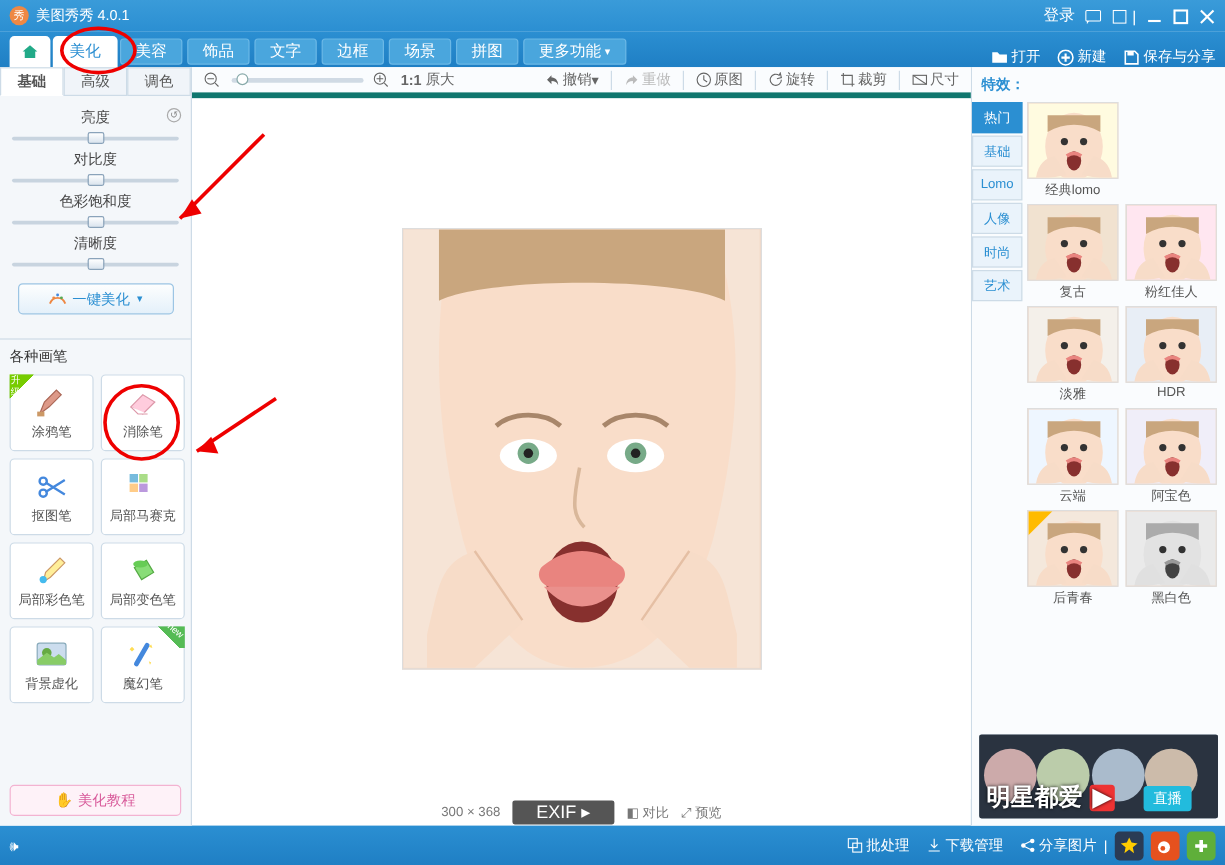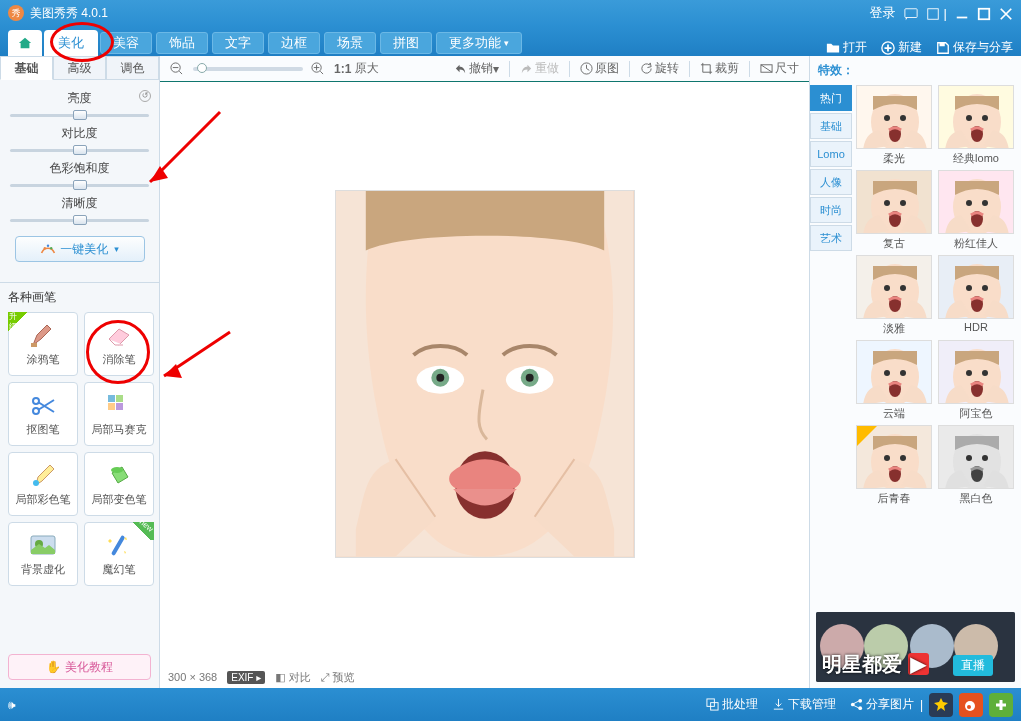--- a/index.html
+++ b/index.html
@@ -43,31 +43,31 @@
 .brushgrid{display:grid;grid-template-columns:70px 70px;gap:6px;padding:4px 8px}
 .brush{height:64px;border:1px solid #cddbe7;border-radius:4px;background:#fff;display:flex;flex-direction:column;align-items:center;justify-content:center;font-size:11px;color:#555;cursor:pointer;position:relative}
 .brush .ico{width:30px;height:28px;margin-bottom:2px;display:flex;align-items:center;justify-content:center}
 .badge-up{position:absolute;top:-1px;left:-1px;width:20px;height:20px;background:linear-gradient(135deg,#7c0 50%,transparent 50%);color:#fff;font-size:8px;padding:0 0 0 1px;line-height:10px}
 .badge-new{position:absolute;top:-1px;right:-1px;width:26px;height:18px;background:linear-gradient(225deg,#5b5 50%,transparent 50%)}
 .badge-new span{position:absolute;right:0;top:-1px;font-size:8px;color:#fff;transform:rotate(40deg)}
 .tutorial{margin:auto 8px 8px;height:26px;border:1px solid #f3b3d1;border-radius:4px;background:#fef2f8;color:#d85a9a;font-size:12px;display:flex;align-items:center;justify-content:center;cursor:pointer}
 
 
 .center{flex:1;display:flex;flex-direction:column;position:relative}
-.tools{height:26px;border-bottom:1px solid #0f766e;display:flex;align-items:center;font-size:12px;color:#666;padding:0 6px;background:#fafcfe}
+.tools{height:26px;border-bottom:5px solid #0f766e;display:flex;align-items:center;font-size:12px;color:#666;padding:0 6px;background:#fafcfe}
 .tbutton{display:flex;align-items:center;margin:0 4px;cursor:pointer}
 .tbutton.dis{color:#bbb}
 .tbutton svg{width:13px;height:13px;margin-right:2px}
 .zoomtrack{width:110px;height:4px;background:#d0dae4;border-radius:2px;margin:0 4px;position:relative}
 .zoomtrack .th{position:absolute;width:10px;height:10px;border-radius:50%;background:#fff;border:1px solid #8aa;top:-4px;left:4px;cursor:pointer}
 .sep{width:1px;height:16px;background:#cddbe7;margin:0 6px}
 .canvas{flex:1;background:#fff;display:flex;align-items:center;justify-content:center;position:relative}
 .photo{width:300px;height:368px;background:#f2d9c8;border:1px solid #ddd;overflow:hidden;position:relative}
-.statusline{height:22px;font-size:11px;color:#777;display:flex;align-items:center;justify-content:flex-start;padding:0 8px;gap:10px}
-.exif{background:#555;color:#fff;font-size:10px;padding:1px 4px;border-radius:2px}
+.statusline{height:22px;font-size:11px;color:#777;display:flex;align-items:center;justify-content:center;padding:0 8px;gap:10px}
+.exif{background:#555;color:#fff;font-size:15px;padding:1px 20px;border-radius:2px}
 
 
 .rightpanel{width:212px;border-left:1px solid #cddbe7;background:#fafcfe;display:flex;flex-direction:column}
 .fxhdr{font-size:12px;color:#2b8fd2;padding:6px 8px;font-weight:bold}
 .fxbody{flex:1;display:flex}
 .fxcats{width:42px;display:flex;flex-direction:column}
 .fxcat{height:26px;font-size:11px;color:#2b8fd2;background:#eaf3fb;border:1px solid #cddbe7;margin-bottom:2px;display:flex;align-items:center;justify-content:center;cursor:pointer}
 .fxcat.active{background:#2b8fd2;color:#fff;border-color:#2b8fd2}
 .fxgrid{flex:1;padding:0 4px;overflow:auto}
 .fxrow{display:flex;gap:6px;margin-bottom:4px}
@@ -438,33 +438,20 @@
             <span>时尚</span>
           </div>
         <div class="fxcat">
             <span>艺术</span>
           </div>
       </div>
       <div class="fxgrid" id="fxgrid">
           <div class="fxrow">
             <div class="fxitem">
               <div class="fxthumb"><svg width="76" height="64">
-                  <rect width="76" height="64" fill="#fff7ee"></rect>
-                  <ellipse cx="38" cy="36" rx="24" ry="28" fill="#f9ddc9"></ellipse>
-                  <path d="M16 10h44v14c-14-8-30-8-44 0z" fill="#c9a67e"></path>
-                  <circle cx="30" cy="32" r="3" fill="#333"></circle>
-                  <circle cx="46" cy="32" r="3" fill="#333"></circle>
-                  <ellipse cx="38" cy="48" rx="6" ry="8" fill="#87302e"></ellipse>
-                  <path d="M32 44c4-3 8-3 12 0" stroke="#e9847f" stroke-width="3" fill="none"></path>
-                  <path d="M6 64c2-14 8-18 16-20l10 16M70 64c-2-14-8-18-16-20l-10 16" fill="#f7dcc8"></path>
-                </svg></div>
-              <div>柔光</div>
-            </div>
-            <div class="fxitem">
-              <div class="fxthumb"><svg width="76" height="64">
                   <rect width="76" height="64" fill="#fffbe0"></rect>
                   <ellipse cx="38" cy="36" rx="24" ry="28" fill="#f9ddc9"></ellipse>
                   <path d="M16 10h44v14c-14-8-30-8-44 0z" fill="#c9a67e"></path>
                   <circle cx="30" cy="32" r="3" fill="#333"></circle>
                   <circle cx="46" cy="32" r="3" fill="#333"></circle>
                   <ellipse cx="38" cy="48" rx="6" ry="8" fill="#87302e"></ellipse>
                   <path d="M32 44c4-3 8-3 12 0" stroke="#e9847f" stroke-width="3" fill="none"></path>
                   <path d="M6 64c2-14 8-18 16-20l10 16M70 64c-2-14-8-18-16-20l-10 16" fill="#f7dcc8"></path>
                 </svg></div>
               <div>经典lomo</div>

